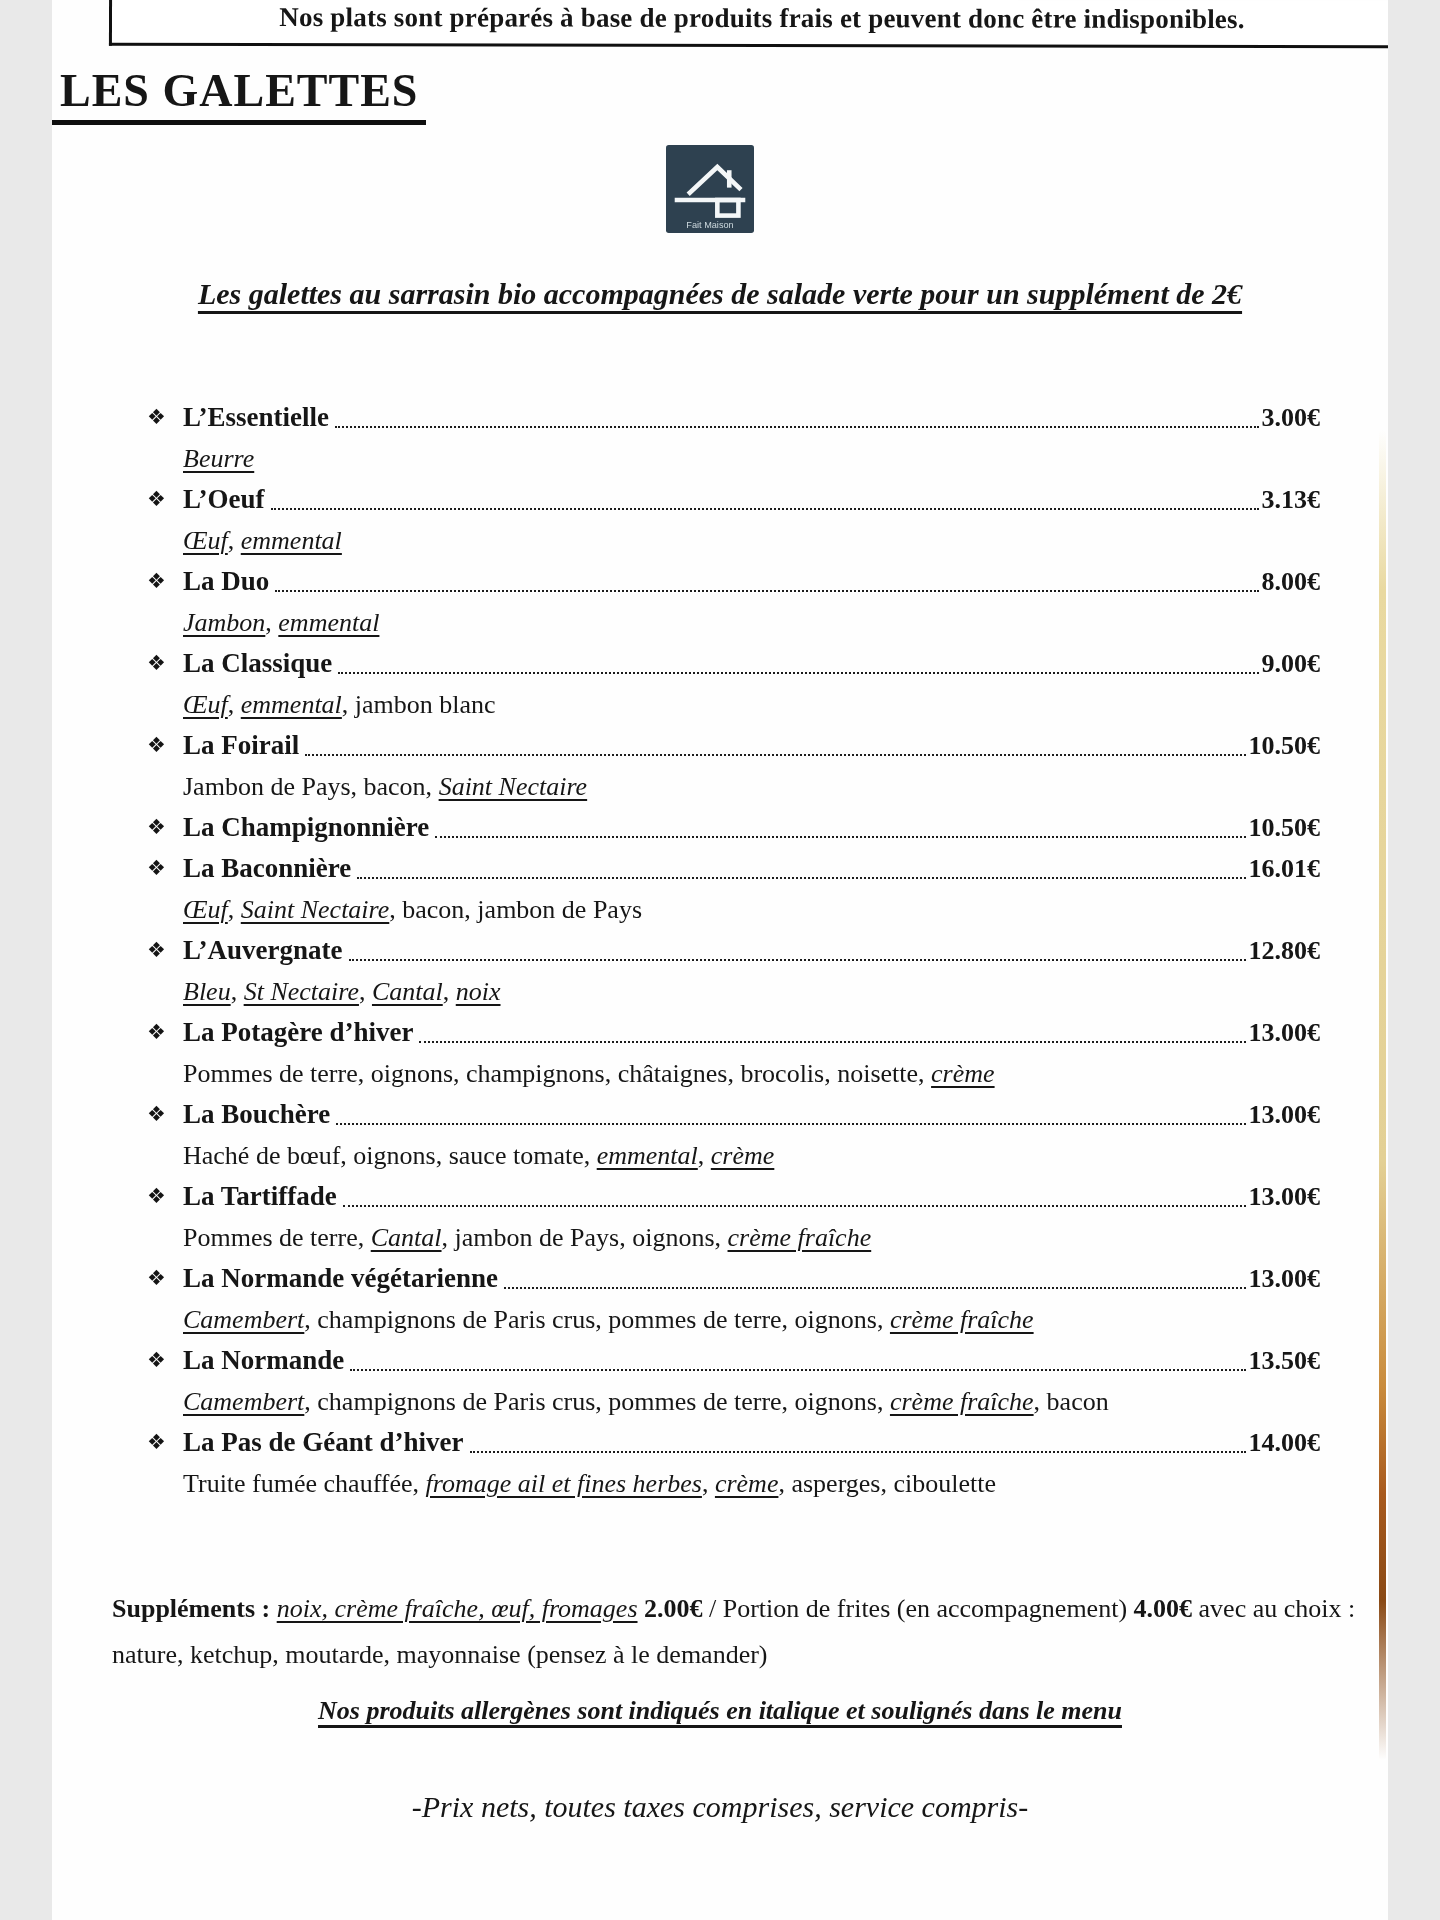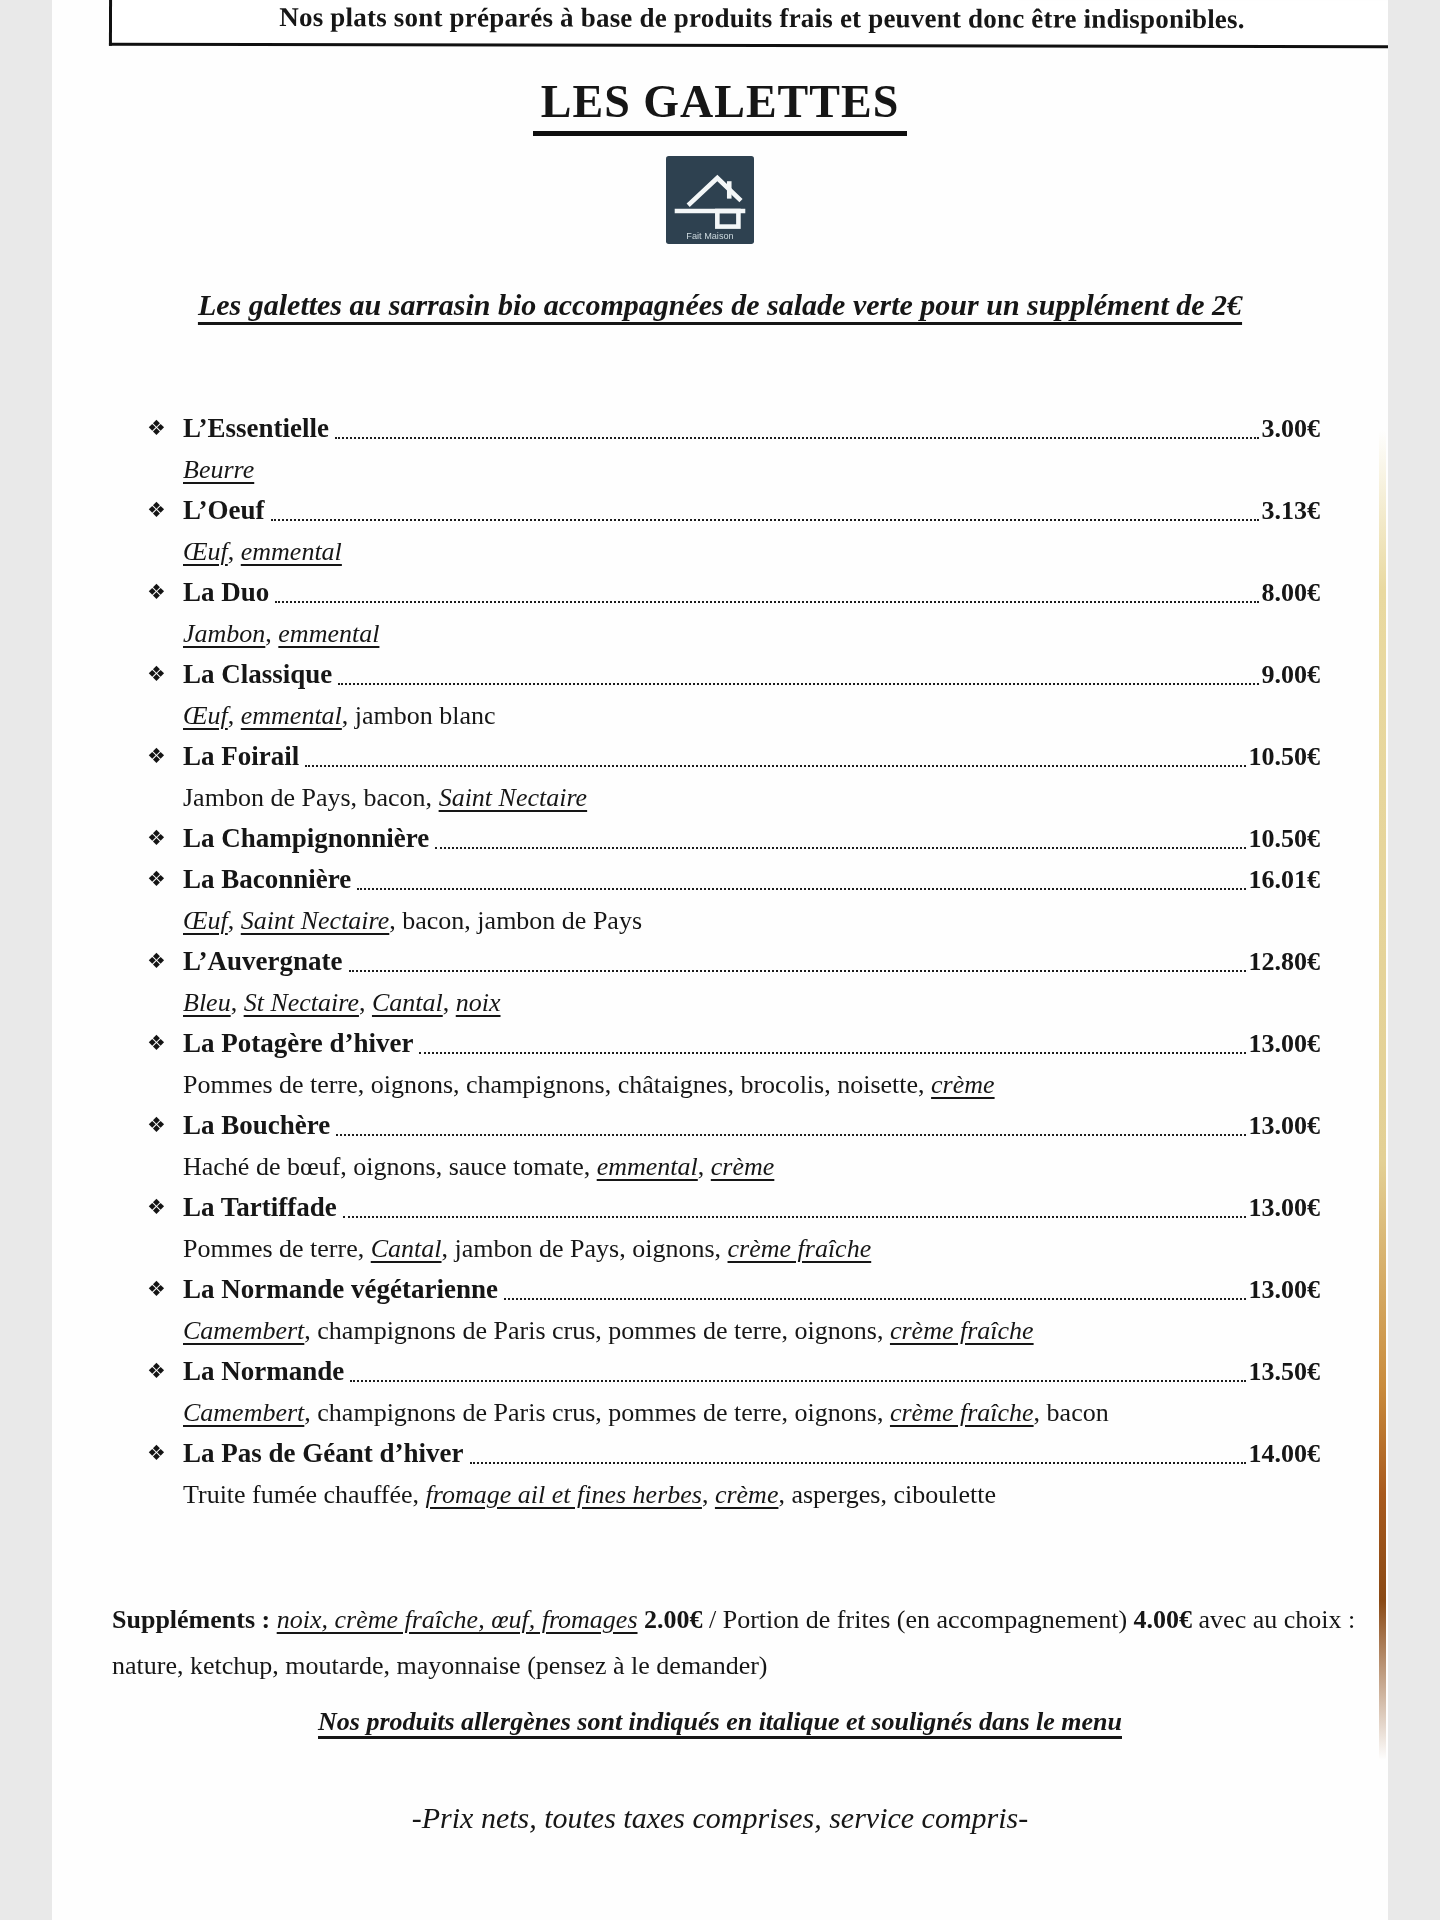--- a/index.html
+++ b/index.html
@@ -29,21 +29,21 @@
     border-top:none;
     padding:3px 20px 10px 20px;
     text-align:center;
     transform:rotate(0.12deg);
     background:#fff;
   }
   .banner-box .banner-text{
     font-size:27px; font-weight:700; letter-spacing:0.2px;
   }
   
-  .title-wrap{ text-align:center; margin-top:28px; }
+  .title-wrap{ margin-top:17px; }
   .page-title{
     display:inline-block;
     font-size:46px; font-weight:700; letter-spacing:1px;
     border-bottom:5px solid #0f0f0f;
     padding:0 8px 3px 8px;
   }
   
   .logo-wrap{ text-align:center; margin-top:20px; }
   .fm-logo{ width:88px; height:88px; display:inline-block; position:relative; left:-10px; }
   .logo-bg{ fill:var(--logo-bg); }

